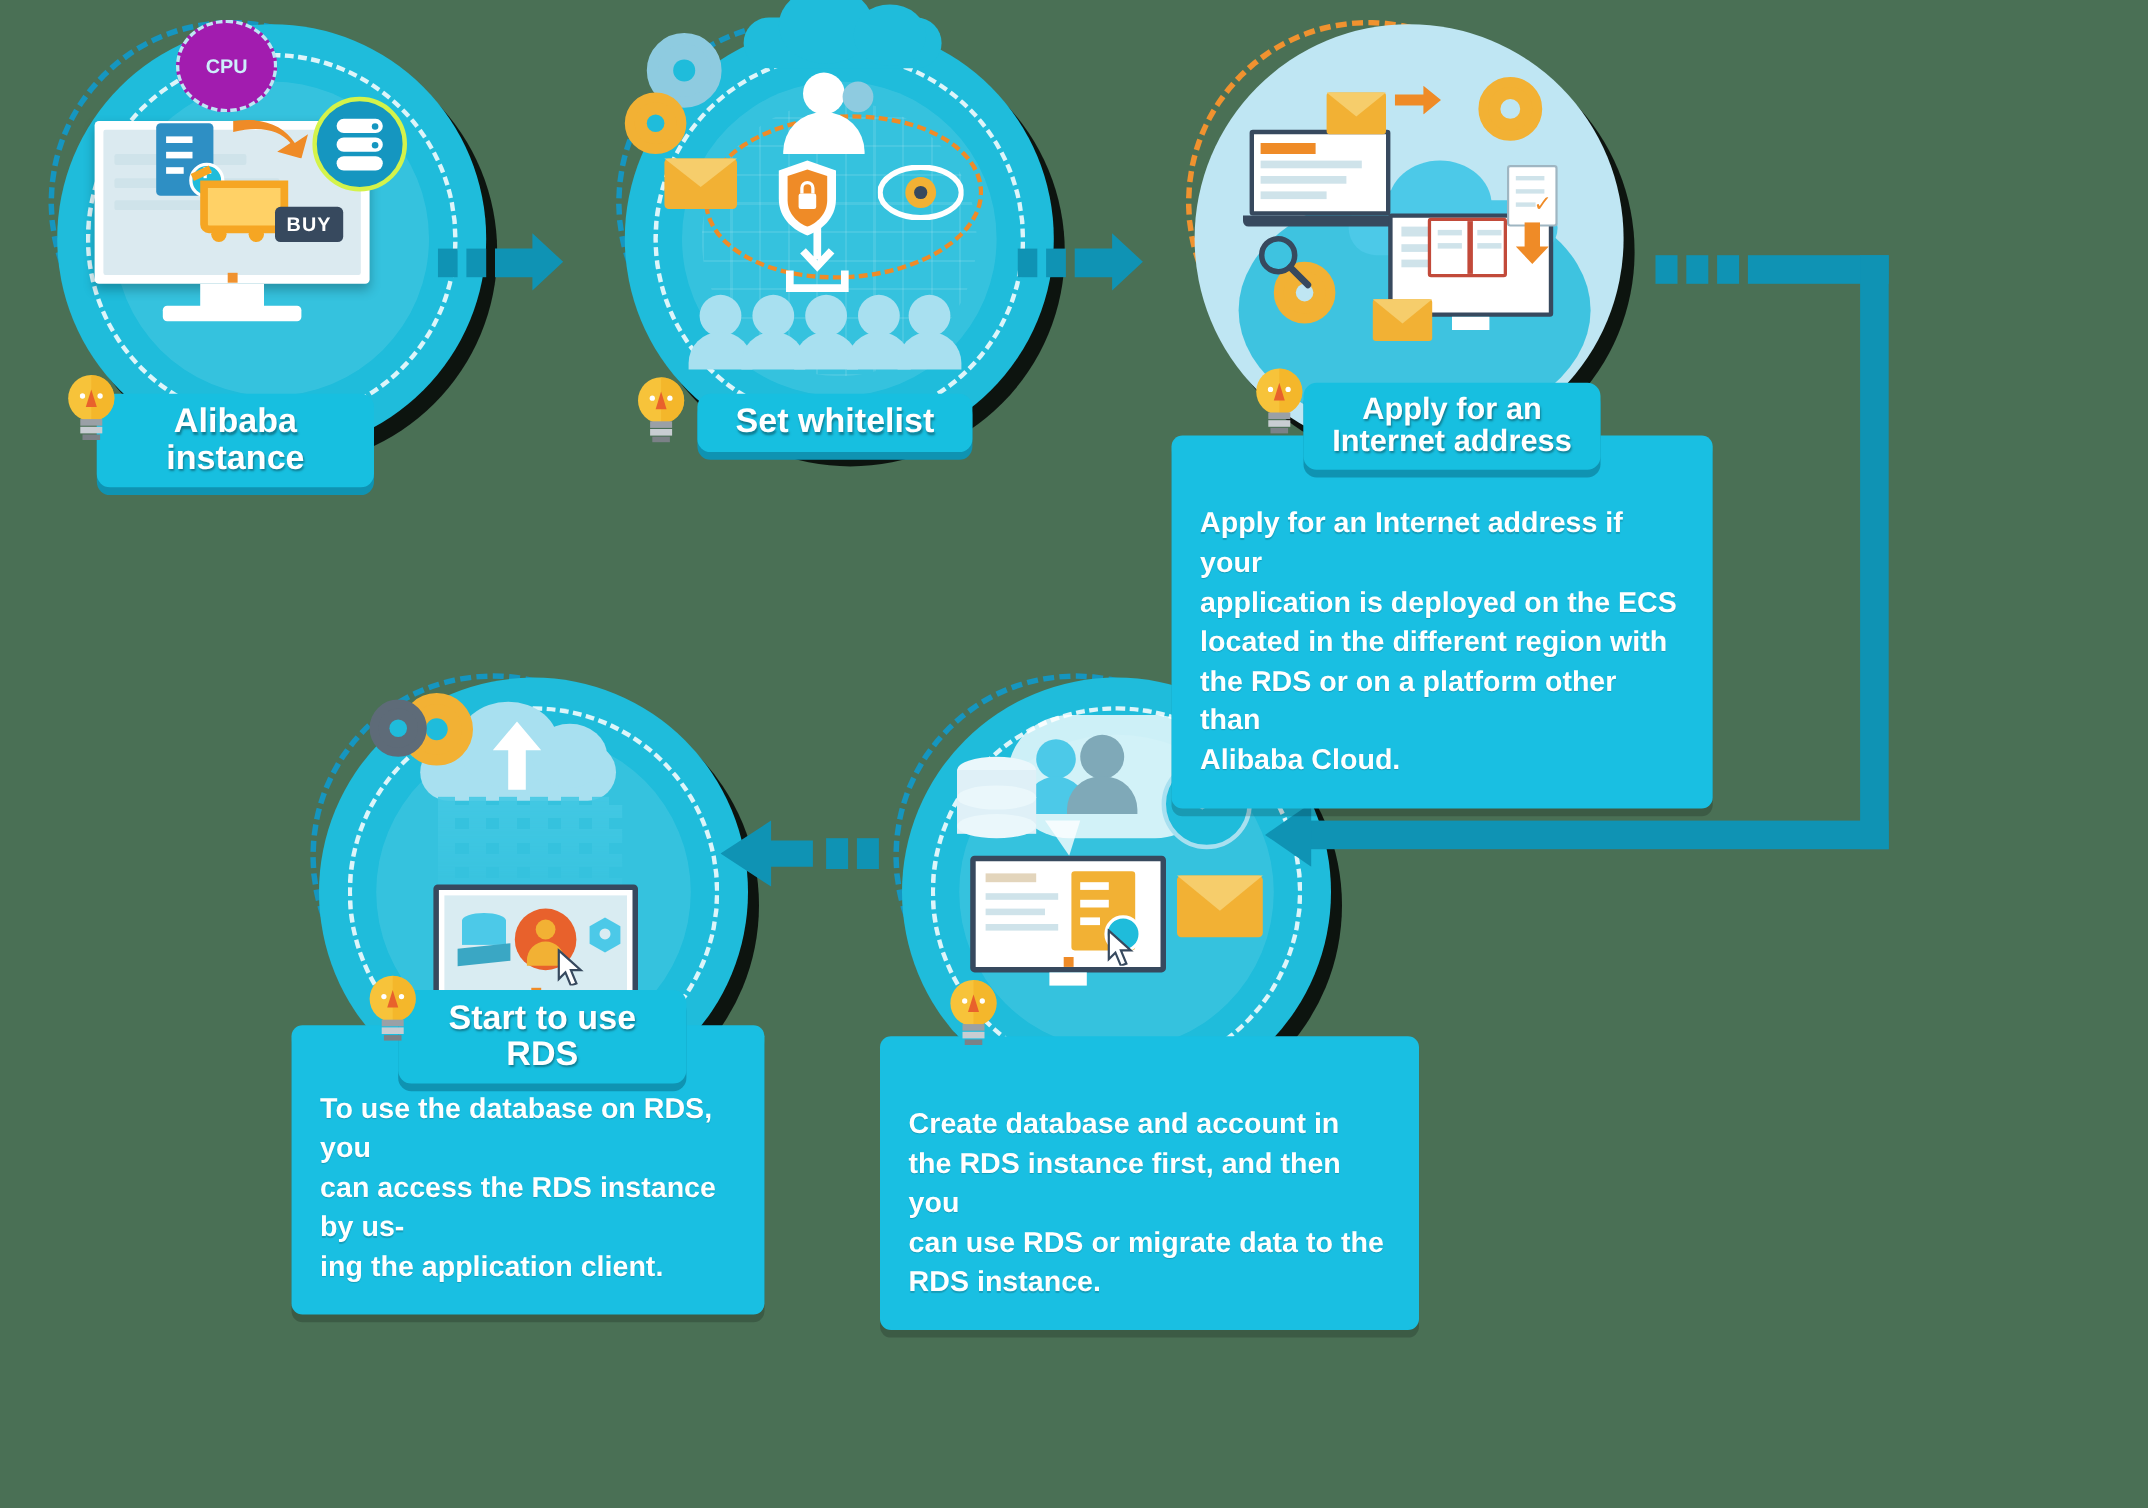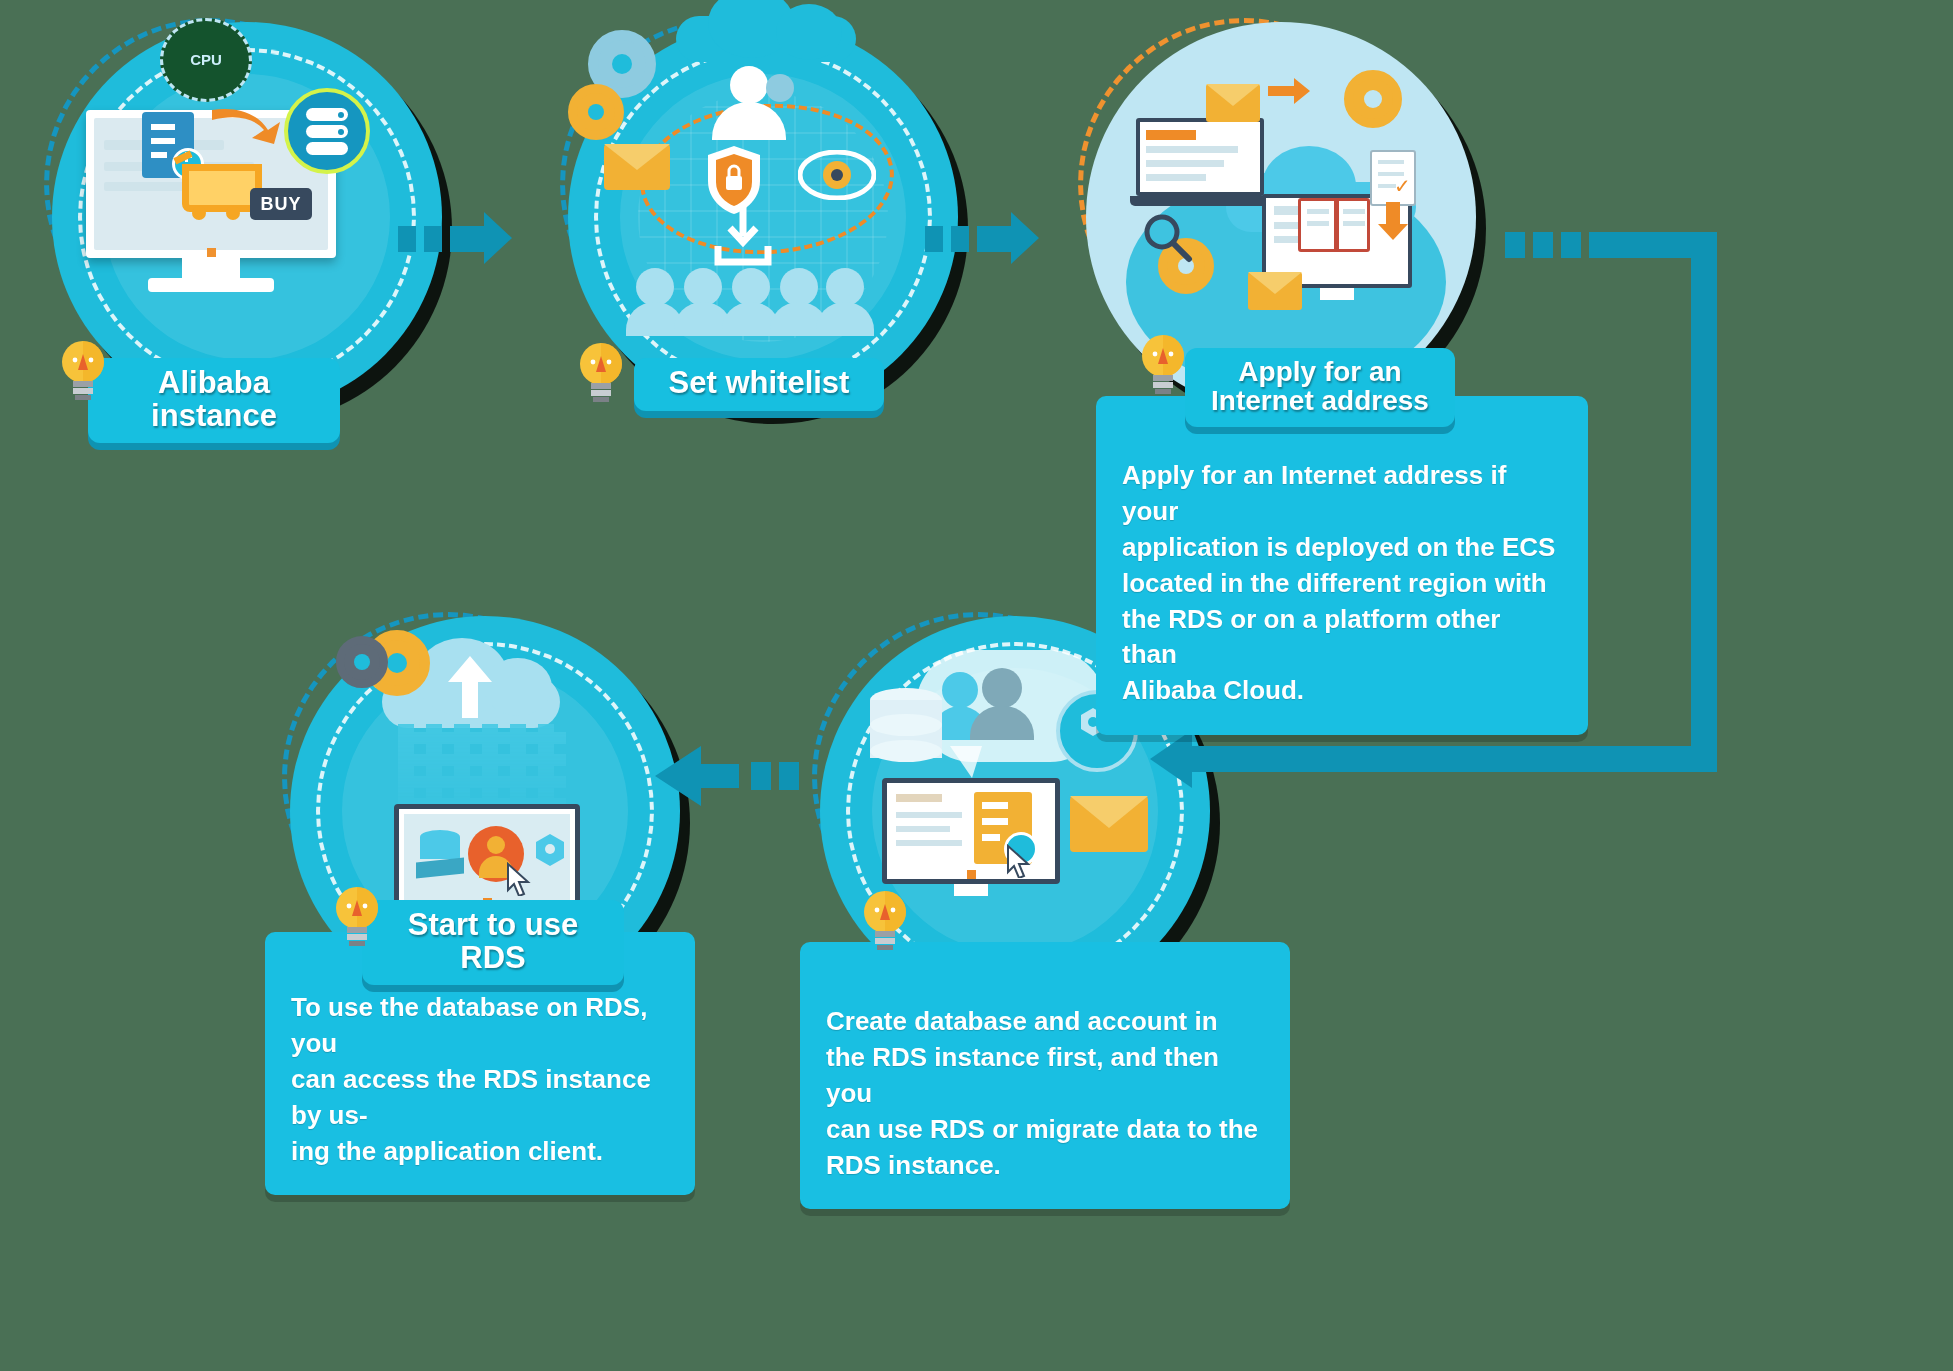--- a/index.html
+++ b/index.html
@@ -96,22 +96,22 @@
     <div style="position:absolute;left:232px;top:66px;width:78px;height:78px;border-radius:50%;
                 background:#1596c0;border:4px solid #d4f34a;">
       <div style="position:absolute;left:18px;top:16px;width:42px;height:13px;border-radius:7px;background:#fff;"></div>
       <div style="position:absolute;left:18px;top:33px;width:42px;height:13px;border-radius:7px;background:#fff;"></div>
       <div style="position:absolute;left:18px;top:50px;width:42px;height:13px;border-radius:7px;background:#fff;"></div>
       <div style="position:absolute;left:50px;top:20px;width:6px;height:6px;border-radius:50%;background:#1596c0;"></div>
       <div style="position:absolute;left:50px;top:37px;width:6px;height:6px;border-radius:50%;background:#1596c0;"></div>
     </div>
 
     <div style="position:absolute;left:108px;top:-4px;width:86px;height:78px;border-radius:50%;
-                background:#14532d;border:3px dashed #bfe6f3;
-                color:#cdeffb;font-size:15px;font-weight:700;text-align:center;line-height:78px;">CPU</div>
+                background:#a21caf;border:3px dashed #bfe6f3;
+                color:#cdeffb;font-size:18px;font-weight:700;text-align:center;line-height:78px;">CPU</div>
   </div>
 
   <div class="bulb" style="left:60px;top:338px;">
     <svg width="46" height="64" viewBox="0 0 46 64">
       <circle cx="23" cy="24" r="21" fill="#f7c33a"></circle>
       <path d="M23 3a21 21 0 0 1 0 42z" fill="#f2ad1f" opacity=".55"></path>
       <rect x="13" y="43" width="20" height="6" fill="#9aa0a6"></rect>
       <rect x="13" y="50" width="20" height="6" fill="#c8cdd2"></rect>
       <rect x="15" y="57" width="16" height="5" fill="#7b8187"></rect>
       <path d="M23 16l5 16h-10z" fill="#e8612c"></path>
@@ -317,21 +317,21 @@
       <rect x="15" y="57" width="16" height="5" fill="#7b8187"></rect>
       <path d="M23 16l5 16h-10z" fill="#e8612c"></path>
       <circle cx="15" cy="22" r="2.4" fill="#fff"></circle>
       <circle cx="31" cy="22" r="2.4" fill="#fff"></circle>
     </svg>
   </div>
 
   <div class="badge" style="left:1185px;top:348px;width:218px;font-size:28px;">Apply for an
 Internet address</div>
 
-  <div class="card" style="left:1096px;top:396px;width:440px;padding-top:62px;">Apply for an Internet address if your
+  <div class="card" style="left:1065px;top:396px;width:440px;padding-top:62px;">Apply for an Internet address if your
 application is deployed on the ECS
 located in the different region with
 the RDS or on a platform other than
 Alibaba Cloud.</div>
 
   <div class="connector" style="left:1505px;top:232px;width:20px;height:26px;"></div>
   <div class="connector" style="left:1533px;top:232px;width:20px;height:26px;"></div>
   <div class="connector" style="left:1561px;top:232px;width:20px;height:26px;"></div>
   <div class="connector" style="left:1589px;top:232px;width:128px;height:26px;"></div>
   <div class="connector" style="left:1691px;top:232px;width:26px;height:540px;"></div>

